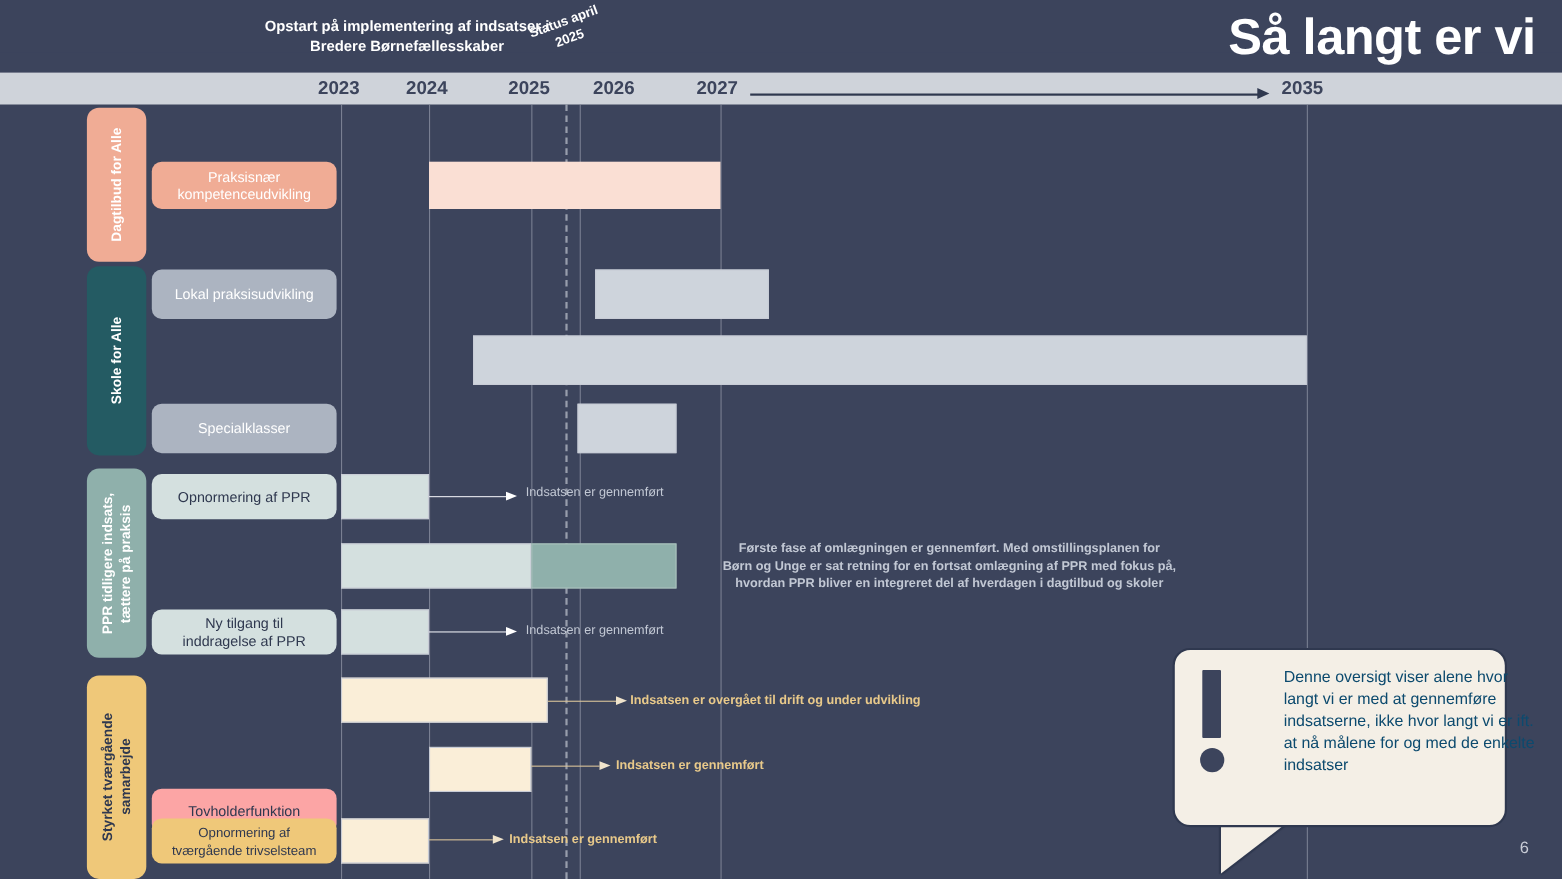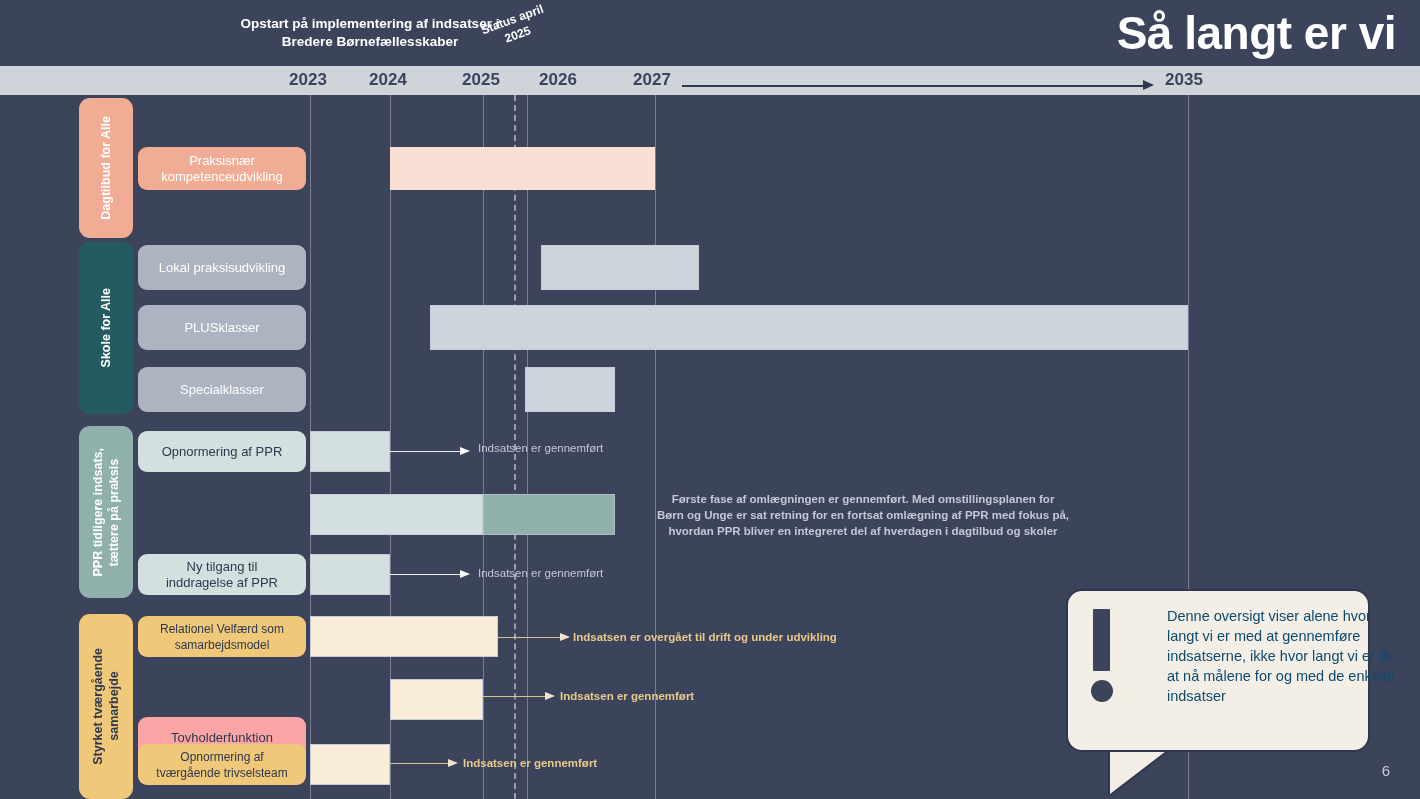--- a/index.html
+++ b/index.html
@@ -164,23 +164,20 @@
     <span style="white-space:pre-line;">Praksisnær
 kompetenceudvikling</span>
   </div>
 
   <div class="bar outlined" style="left:541px;top:245px;width:158px;height:45px;background:#ced4dc;"></div>
   <div class="pill" style="top:245px;height:45px;background:#acb4c1;color:#ffffff;">
     <span style="white-space:pre-line;">Lokal praksisudvikling</span>
   </div>
 
   <div class="bar outlined" style="left:430px;top:305px;width:758px;height:45px;background:#ced4dc;"></div>
-  <div class="pill" style="top:305px;height:45px;background:#acb4c1;color:#ffffff;">
-    <span style="white-space:pre-line;">PLUSklasser</span>
-  </div>
 
   <div class="bar outlined" style="left:525px;top:367px;width:90px;height:45px;background:#ced4dc;"></div>
   <div class="pill" style="top:367px;height:45px;background:#acb4c1;color:#ffffff;">
     <span style="white-space:pre-line;">Specialklasser</span>
   </div>
 
   <div class="bar outlined" style="left:310px;top:431px;width:80px;height:41px;background:#d4e0df;"></div>
   <div class="pill" style="top:431px;height:41px;background:#d4e0df;color:#2f384f;">
     <span style="white-space:pre-line;">Opnormering af PPR</span>
   </div>
@@ -201,24 +198,20 @@
     <span style="white-space:pre-line;">Ny tilgang til
 inddragelse af PPR</span>
   </div>
   <div class="ann-arrow" style="left:390px;top:570px;width:80px;">
     <div class="shaft"></div>
       <div class="head"></div>
   </div>
   <div class="ann-txt grey" style="left:478px;top:565px;">Indsatsen er gennemført</div>
 
   <div class="bar outlined" style="left:310px;top:616px;width:188px;height:41px;background:#faeed8;"></div>
-  <div class="pill" style="top:616px;height:41px;background:#efc879;color:#2f384f;font-size:12px;">
-    <span style="white-space:pre-line;">Relationel Velfærd som
-samarbejdsmodel</span>
-  </div>
   <div class="ann-arrow gold" style="left:498px;top:633px;width:72px;">
     <div class="shaft"></div>
       <div class="head"></div>
   </div>
   <div class="ann-txt gold" style="left:573px;top:629px;">Indsatsen er overgået til drift og under udvikling</div>
 
   <div class="bar outlined" style="left:390px;top:679px;width:93px;height:41px;background:#faeed8;"></div>
   <div class="pill" style="top:717px;height:41px;background:#fca5a5;color:#2f384f;">
     <span style="white-space:pre-line;">Tovholderfunktion</span>
   </div>

